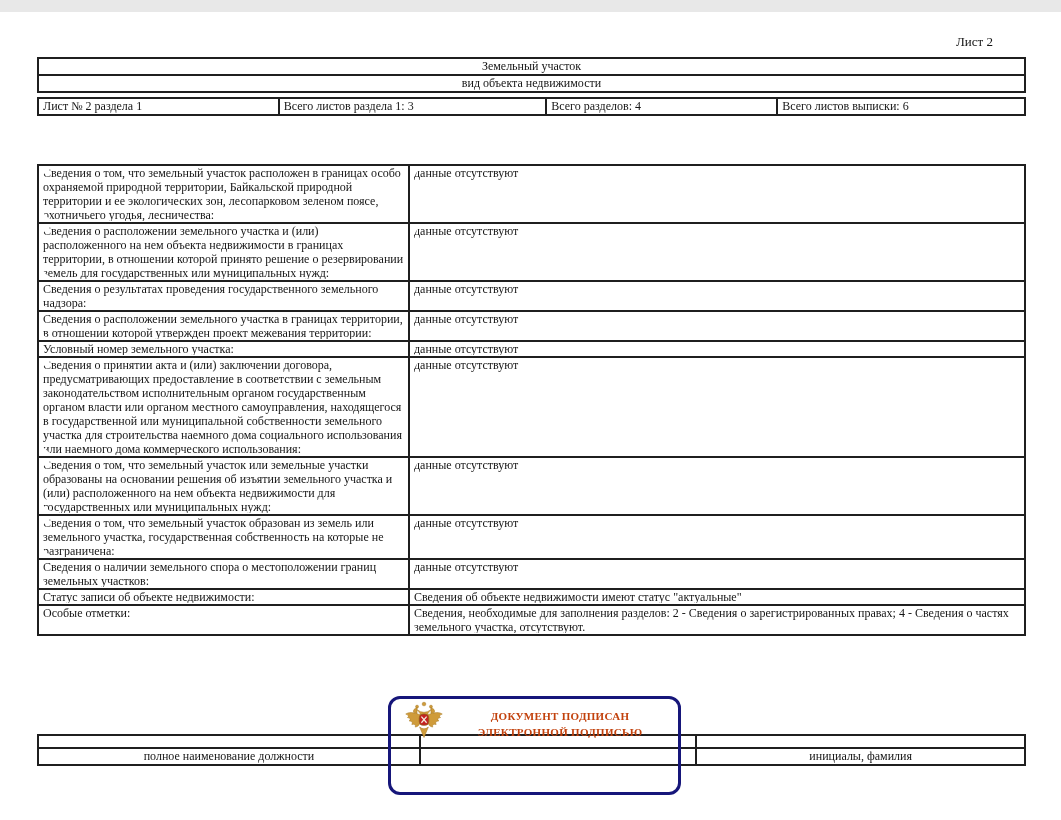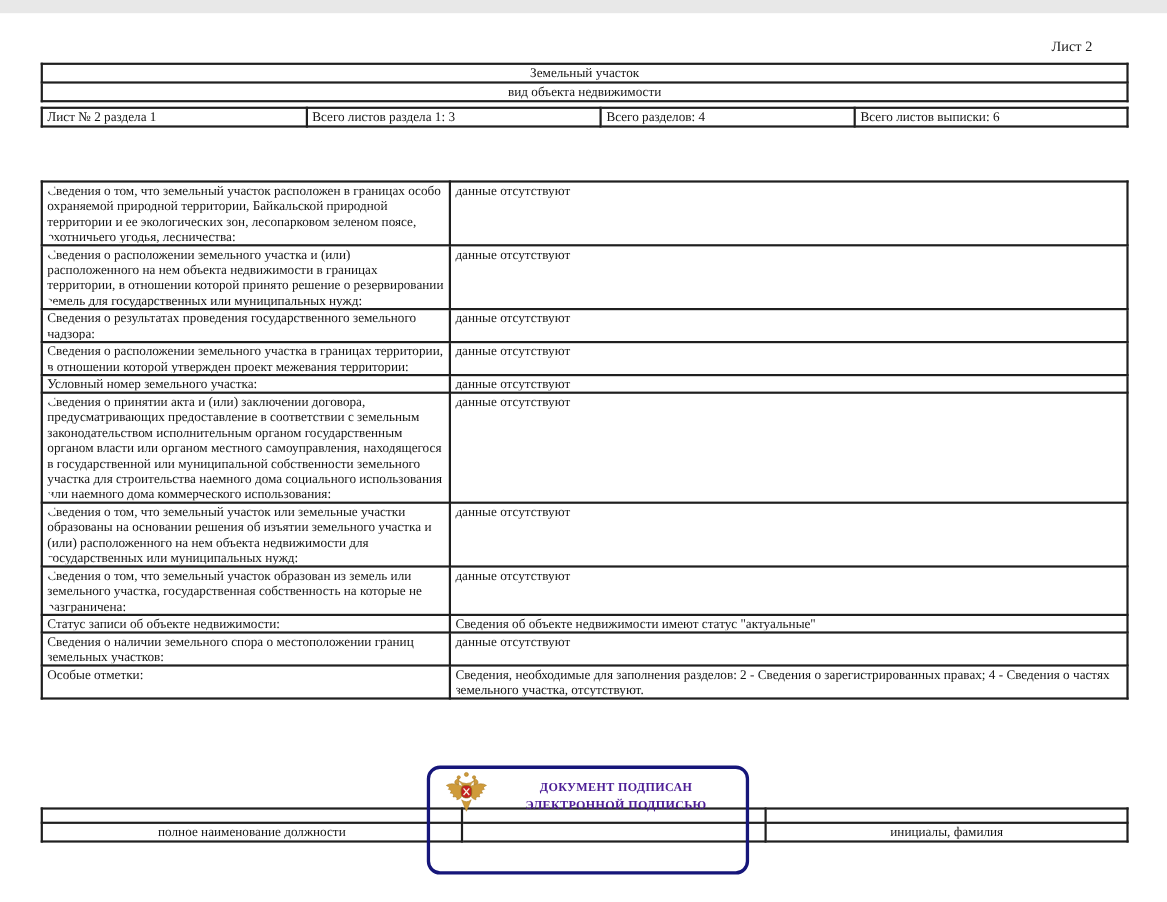--- a/index.html
+++ b/index.html
@@ -63,21 +63,21 @@
   .tbl-sign .cs1 { width: 38.7%; text-align: center; }
   .tbl-sign .cs2 { width: 28%; }
   
   .stamp {
     position: absolute;
     left: 388px; top: 684px;
     width: 293px; height: 99px;
     border: 3px solid #16167a;
     border-radius: 12px;
     background: transparent;
-    color: #4c1d95;
+    color: #c2410c;
     z-index: 5;
   }
   .stamp .emblem { position: absolute; left: 12px; top: 2px; }
   .stamp .stamp-title {
     position: absolute;
     left: 58px; top: 9px; width: 222px;
     text-align: center;
     font-size: 11px;
     font-weight: bold;
     line-height: 16px;
@@ -151,26 +151,26 @@
     </tr>
     <tr>
       <td class="cm1">Сведения о том, что земельный участок или земельные участки образованы на основании решения об изъятии земельного участка и (или) расположенного на нем объекта недвижимости для государственных или муниципальных нужд:</td>
       <td>данные отсутствуют</td>
     </tr>
     <tr>
       <td class="cm1">Сведения о том, что земельный участок образован из земель или земельного участка, государственная собственность на которые не разграничена:</td>
       <td>данные отсутствуют</td>
     </tr>
     <tr>
+      <td class="cm1">Сведения о наличии земельного спора  о местоположении границ земельных участков:</td>
+      <td>данные отсутствуют</td>
+    </tr>
+    <tr>
       <td class="cm1">Статус записи об объекте недвижимости:</td>
       <td>Сведения об объекте недвижимости имеют статус "актуальные"</td>
-    </tr>
-    <tr>
-      <td class="cm1">Сведения о наличии земельного спора  о местоположении границ земельных участков:</td>
-      <td>данные отсутствуют</td>
     </tr>
     <tr>
       <td class="cm1">Особые отметки:</td>
       <td>Сведения, необходимые для заполнения разделов: 2 - Сведения о зарегистрированных правах; 4 - Сведения о частях земельного участка, отсутствуют.</td>
     </tr>
   </tbody>
     </table>
 
   <table class="tbl tbl-sign">
     <tbody>

